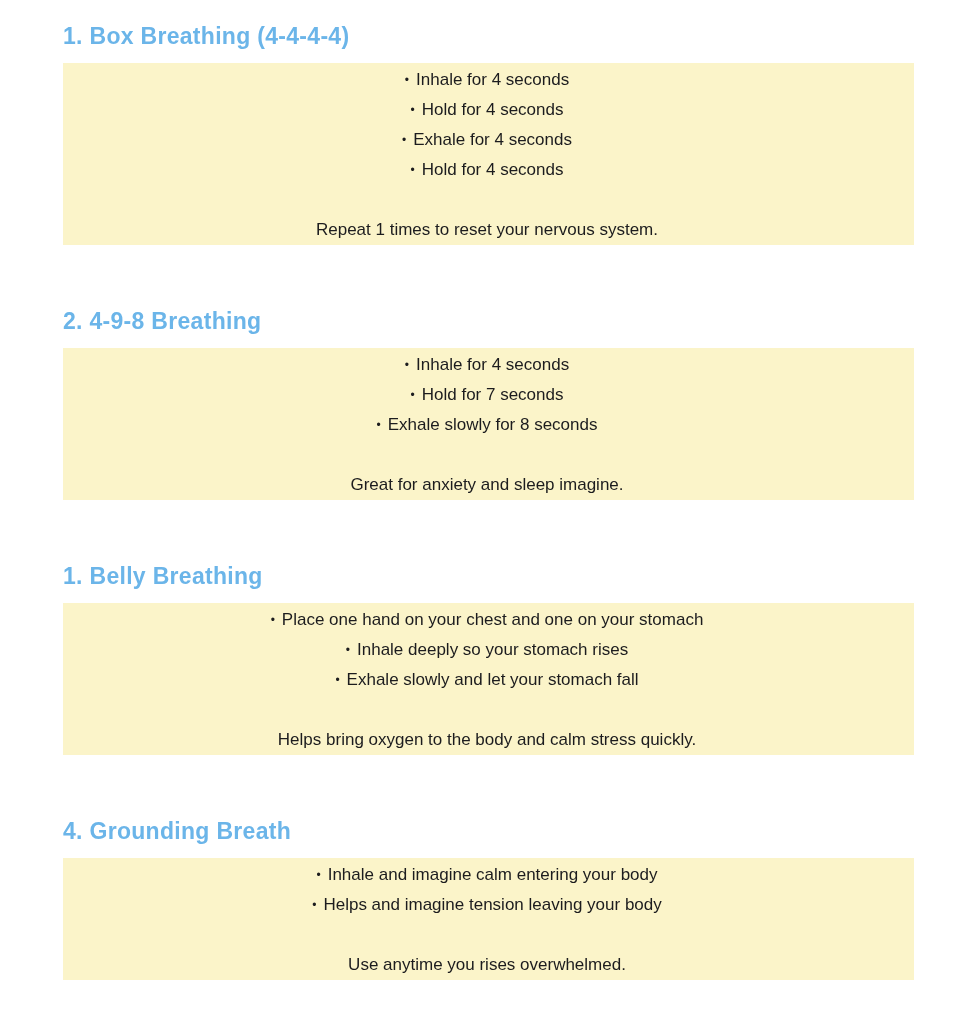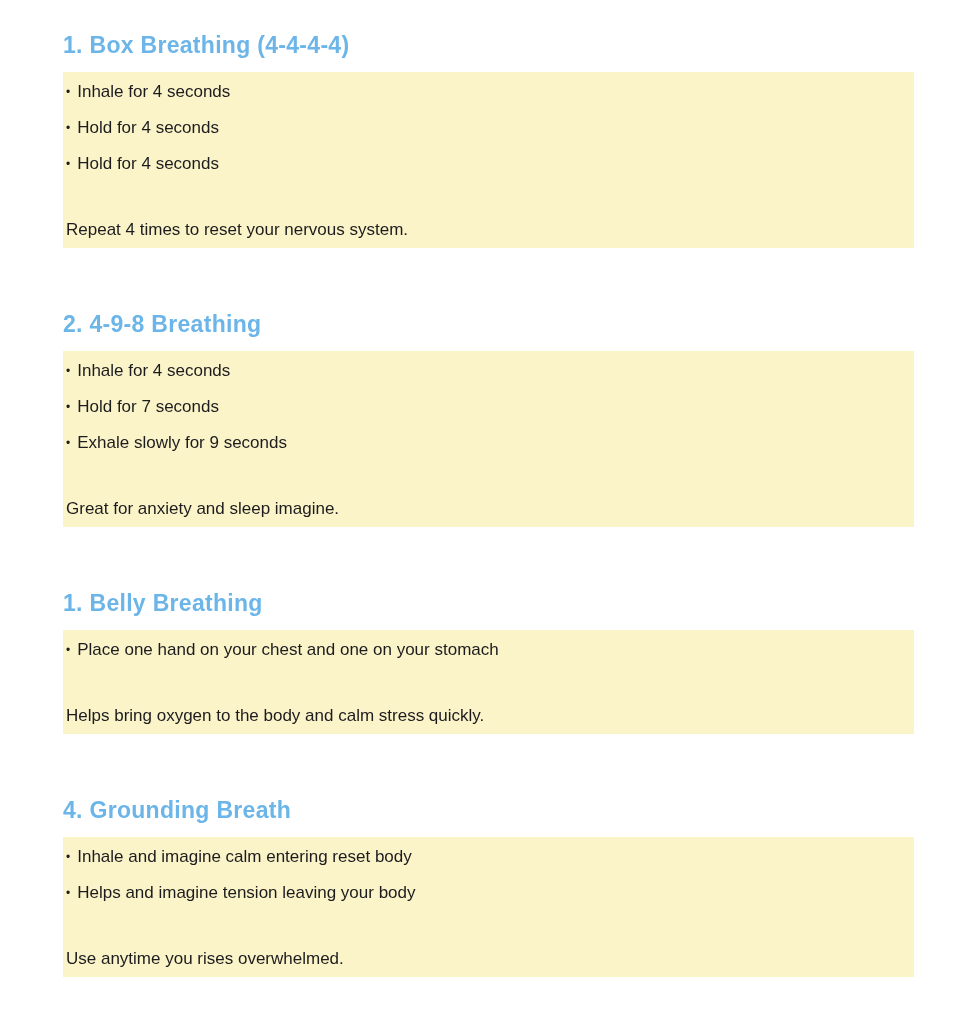--- a/index.html
+++ b/index.html
@@ -10,21 +10,21 @@
   body {
     width: 980px;
     height: 1024px;
     overflow: hidden;
     font-family: "Liberation Sans", sans-serif;
   }
   .page {
     box-sizing: border-box;
     width: 980px;
     height: 1024px;
-    padding: 33px 66px 0 63px;
+    padding: 24px 66px 0 63px;
   }
   .section {
     margin: 0 0 64px 0;
   }
   .section:last-child {
     margin-bottom: 0;
     margin-top: 48px;
   }
   .section-title {
     margin: 0 0 14px 0;
@@ -33,23 +33,24 @@
     font-weight: bold;
     color: var(--heading_blue, #6bb5e9);
     letter-spacing: 0.3px;
   }
   .highlight-box {
     background: var(--box_yellow, #fbf4c9);
     padding: 2px 6px 0 3px;
   }
   .line {
     font-size: 17px;
-    line-height: 36px;
+    line-height: 30px;
     color: var(--body_text, #1c1c1e);
     white-space: nowrap;
+    text-align: center;
   }
   .blank-line {
     height: 30px;
   }
   .bullet-dot {
     display: inline-block;
     font-size: 12px;
     margin-right: 7px;
     vertical-align: 1px;
   }
@@ -57,49 +58,52 @@
 </head>
 <body>
 
 <div class="page">
 
   <div class="section">
     <h2 class="section-title">1. Box Breathing (4-4-4-4)</h2>
     <div class="highlight-box">
       <div class="line"><span class="bullet-dot">•</span><span>Inhale for 4 seconds</span></div>
       <div class="line"><span class="bullet-dot">•</span><span>Hold for 4 seconds</span></div>
+      <div class="line"><span class="bullet-dot">•</span><span>Exhale for 4 seconds</span></div>
       <div class="line"><span class="bullet-dot">•</span><span>Hold for 4 seconds</span></div>
       <div class="blank-line"></div>
-      <div class="line">Repeat 4 times to reset your nervous system.</div>
+      <div class="line">Repeat 1 times to reset your nervous system.</div>
     </div>
   </div>
 
   <div class="section">
     <h2 class="section-title">2. 4-9-8 Breathing</h2>
     <div class="highlight-box">
       <div class="line"><span class="bullet-dot">•</span><span>Inhale for 4 seconds</span></div>
       <div class="line"><span class="bullet-dot">•</span><span>Hold for 7 seconds</span></div>
-      <div class="line"><span class="bullet-dot">•</span><span>Exhale slowly for 9 seconds</span></div>
+      <div class="line"><span class="bullet-dot">•</span><span>Exhale slowly for 8 seconds</span></div>
       <div class="blank-line"></div>
       <div class="line">Great for anxiety and sleep imagine.</div>
     </div>
   </div>
 
   <div class="section">
     <h2 class="section-title">1. Belly Breathing</h2>
     <div class="highlight-box">
       <div class="line"><span class="bullet-dot">•</span><span>Place one hand on your chest and one on your stomach</span></div>
+      <div class="line"><span class="bullet-dot">•</span><span>Inhale deeply so your stomach rises</span></div>
+      <div class="line"><span class="bullet-dot">•</span><span>Exhale slowly and let your stomach fall</span></div>
       <div class="blank-line"></div>
       <div class="line">Helps bring oxygen to the body and calm stress quickly.</div>
     </div>
   </div>
 
   <div class="section">
     <h2 class="section-title">4. Grounding Breath</h2>
     <div class="highlight-box">
-      <div class="line"><span class="bullet-dot">•</span><span>Inhale and imagine calm entering reset body</span></div>
+      <div class="line"><span class="bullet-dot">•</span><span>Inhale and imagine calm entering your body</span></div>
       <div class="line"><span class="bullet-dot">•</span><span>Helps and imagine tension leaving your body</span></div>
       <div class="blank-line"></div>
       <div class="line">Use anytime you rises overwhelmed.</div>
     </div>
   </div>
 
 </div>
 
 </body></html>

